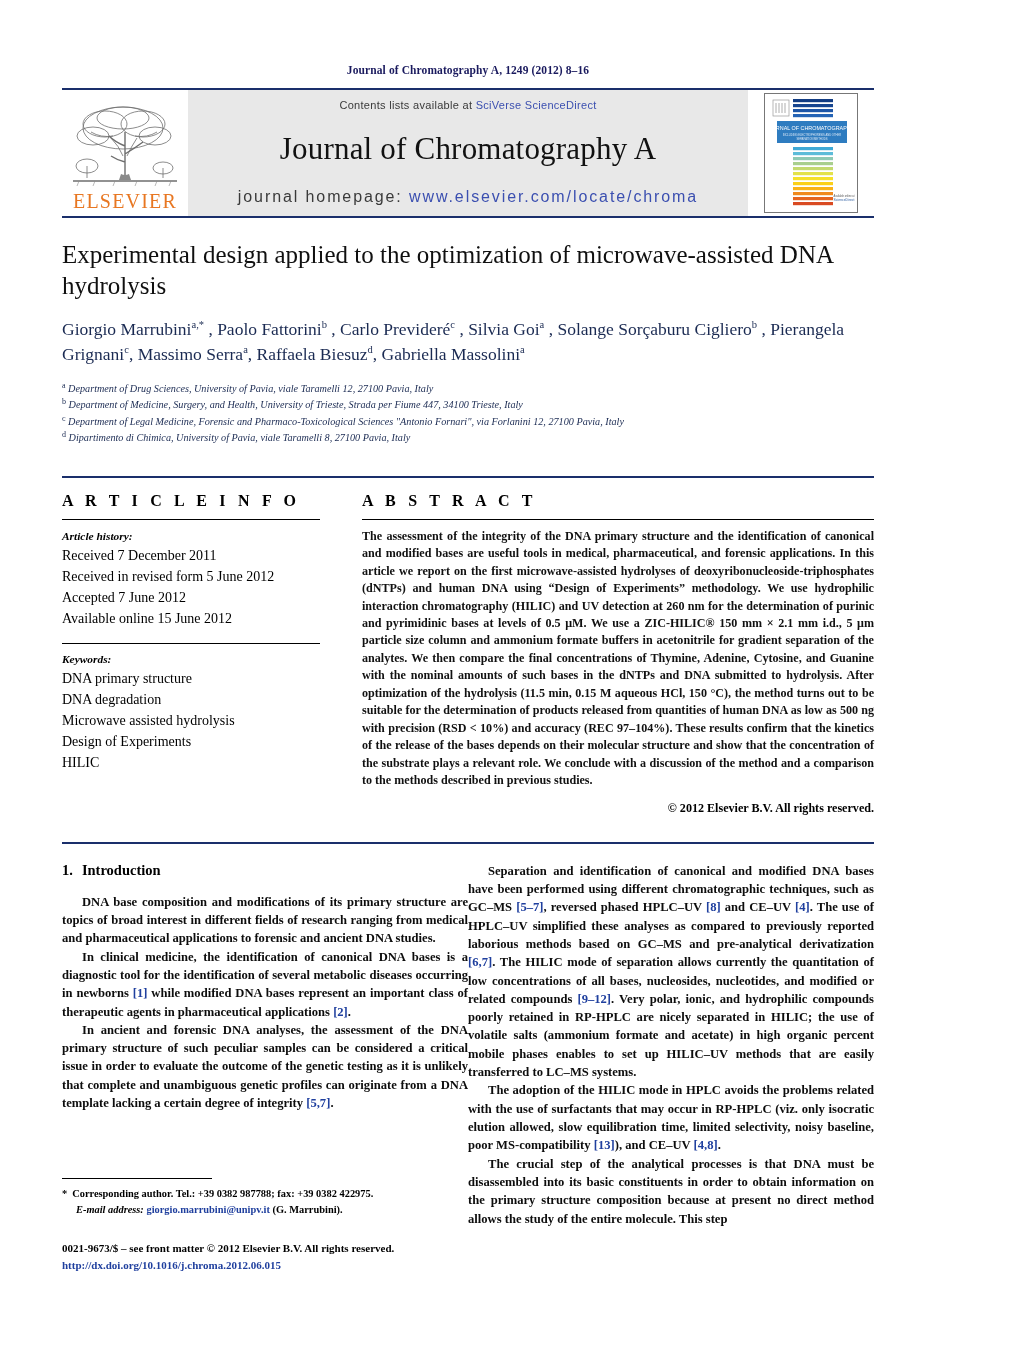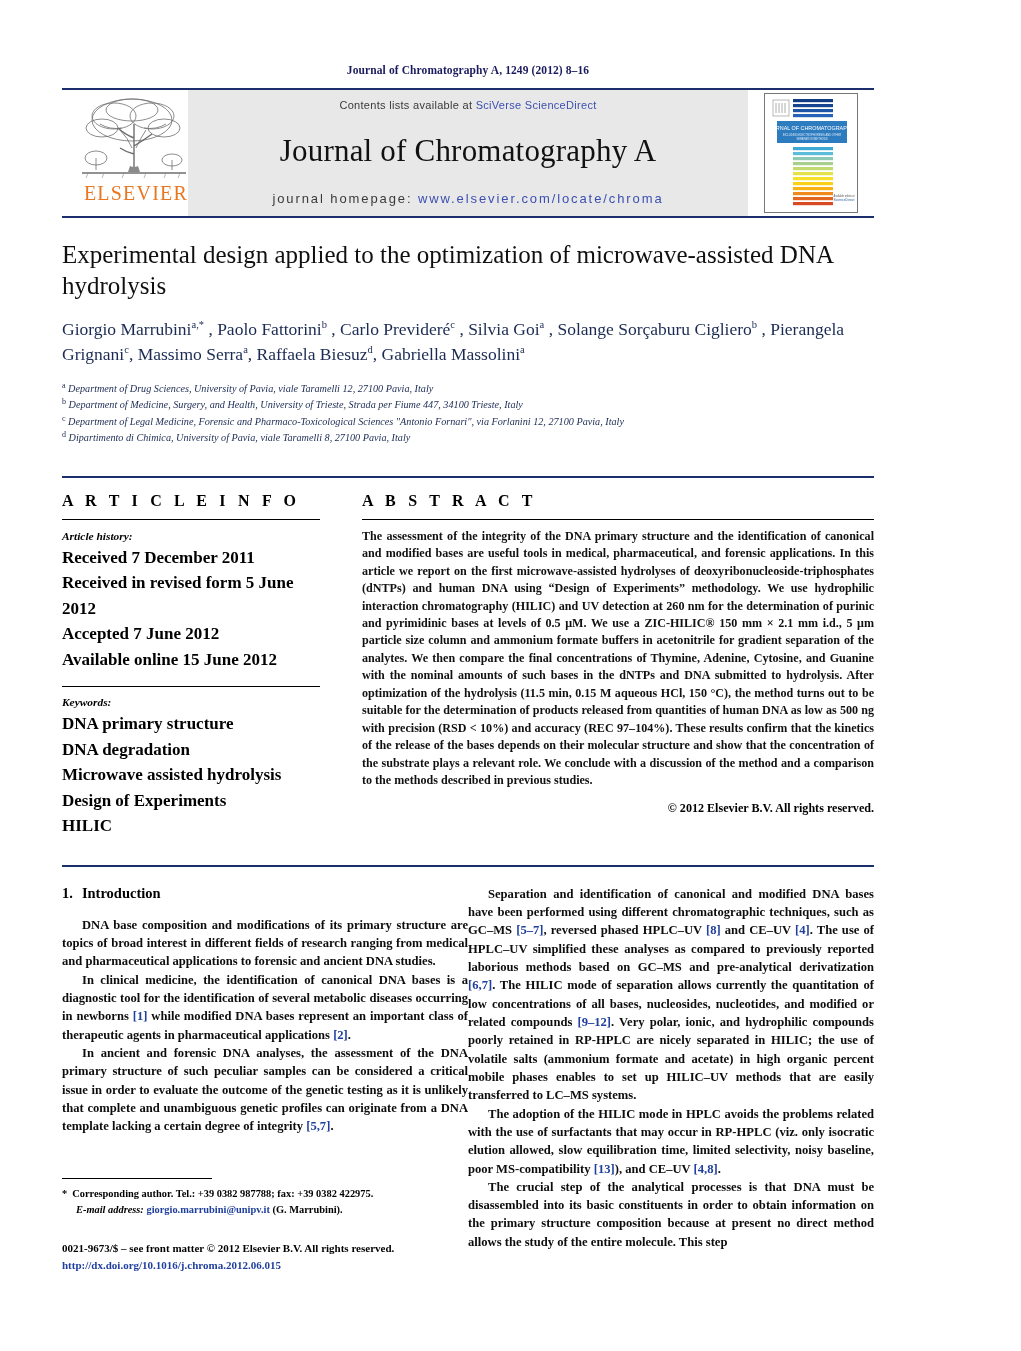--- a/index.html
+++ b/index.html
@@ -40,23 +40,23 @@
     border-top: 2.5px solid #1a2f6b;
     display: flex;
     align-items: stretch;
     height: 126px;
   }
   .elsevier-logo {
     width: 126px;
     flex: 0 0 126px;
     display: flex;
     flex-direction: column;
-    align-items: flex-end;
+    align-items: center;
     justify-content: flex-start;
-    padding-top: 4px;
+    padding-top: 12px;
     box-sizing: border-box;
   }
   .tree-svg { display:block; }
   .elsevier-word {
     font-family: "Liberation Serif", serif;
     font-size: 20px;
     letter-spacing: 1.2px;
     color: #E87722;
     line-height: 1;
     margin-top: 1px;
@@ -80,21 +80,21 @@
   .banner-top .sd-link { color: #3b4fb0; }
   .banner-title {
     font-family: "Liberation Serif", serif;
     font-size: 31px;
     color: #111111;
     letter-spacing: 0.2px;
     line-height: 1.1;
   }
   .banner-bottom {
     font-family: "Liberation Sans", sans-serif;
-    font-size: 13px;
+    font-size: 16px;
     color: #3a3a3a;
     letter-spacing: 1.9px;
   }
   .banner-bottom .hp-url { color: #3b4fb0; }
 
   .cover-thumb {
     width: 126px;
     flex: 0 0 126px;
     display: flex;
     align-items: center;
@@ -161,23 +161,23 @@
     margin-bottom: 9px;
   }
   .hr-thin { border-top: 1px solid #000; margin: 0 0 8px 0; }
   .hist-lbl, .kw-lbl {
     font-style: italic;
     font-weight: bold;
     font-size: 11.4px;
     line-height: 1.5;
   }
   .hist-line, .kw-line {
-    font-size: 17px;
+    font-size: 14px;
     line-height: 1.5;
-    font-weight: bold;
+    font-weight: normal;
   }
   .kw-block { margin-top: 14px; }
   .kw-rule { border-top: 1px solid #000; margin: 0 0 7px 0; }
   .abstract-body {
     font-size: 12.1px;
     line-height: 1.445;
     text-align: justify;
     font-weight: bold;
     color: #111;
   }

